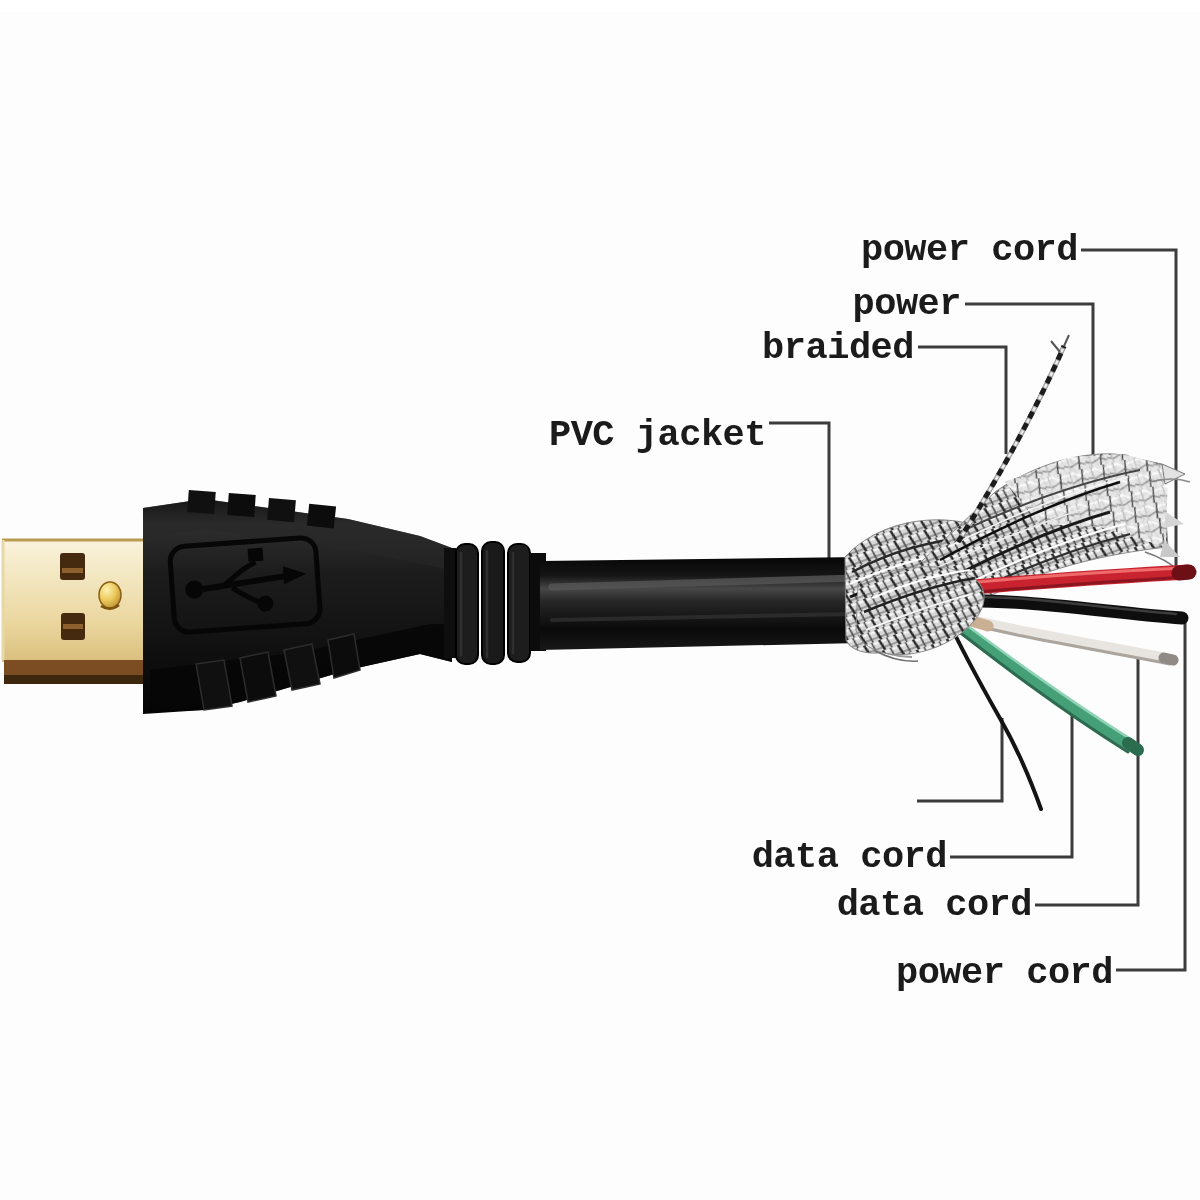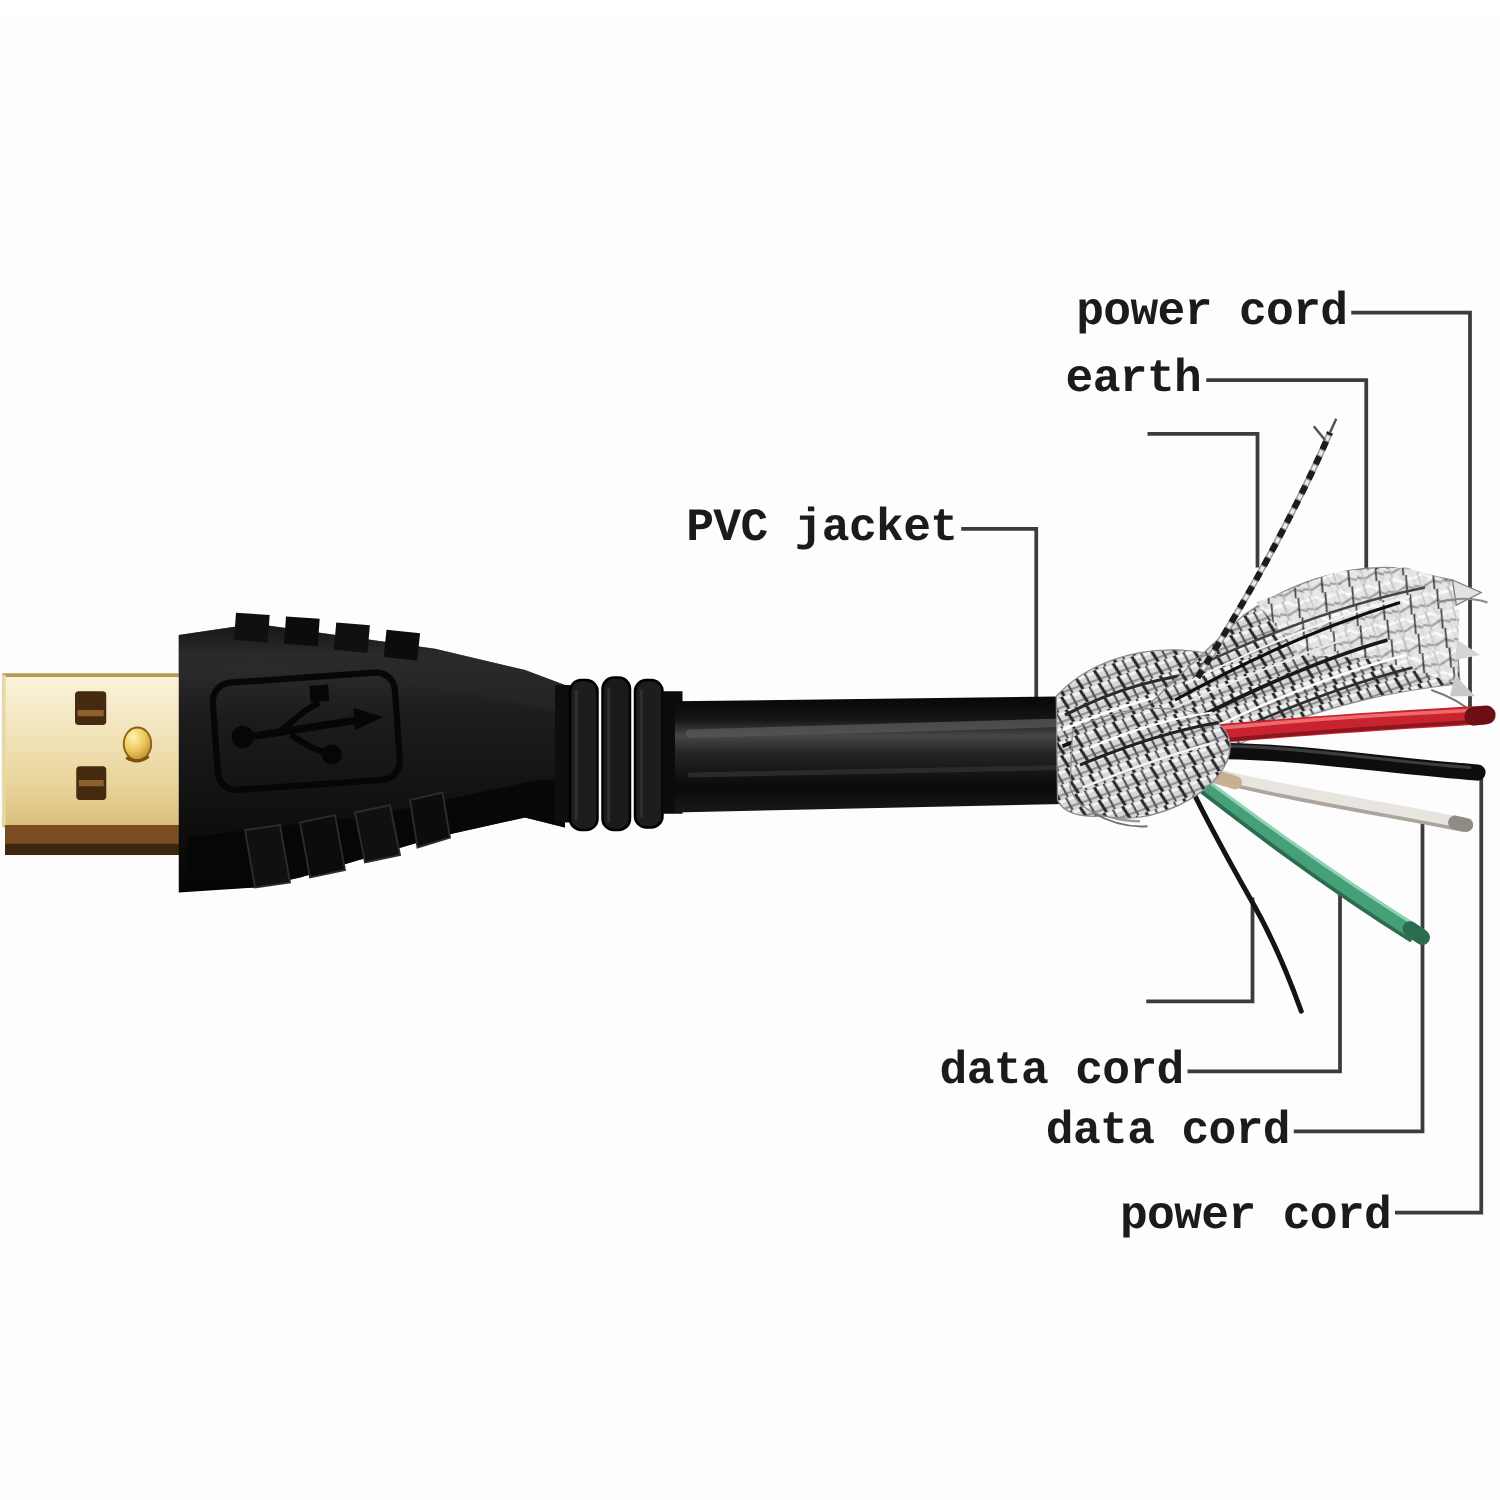--- a/index.html
+++ b/index.html
@@ -198,20 +198,21 @@
 
   <g>
     <path d="M 858,572 C 885,558 915,552 945,556 C 975,560 990,575 982,596 C 972,620 940,638 910,642 C 882,645 862,636 856,618 Z" fill="url(#braidPat)" stroke="#8a8a8a" stroke-width="1"></path>
     <path d="M 864,600 C 900,585 940,572 975,566" stroke="#222222" stroke-width="2.5" fill="none"></path>
     <path d="M 866,618 C 902,604 940,590 972,582" stroke="#f4f4f4" stroke-width="2" fill="none"></path>
     <path d="M 872,586 C 905,572 940,562 970,558" stroke="#ffffff" stroke-width="1.8" fill="none"></path>
   </g>
 </svg>
 
 <div class="label" style="top:215px; right:122px;">power cord</div>
-<div class="label" style="top:269px; right:239px;">earth</div>
-<div class="label" style="top:388px; right:434px;">PVC jacket</div>
+<div class="label" style="top:269px; right:239px;">power</div>
+<div class="label" style="top:313px; right:286px;">braided</div>
+<div class="label" style="top:400px; right:434px;">PVC jacket</div>
 
 <div class="label" style="top:822px; right:253px;">data cord</div>
 <div class="label" style="top:870px; right:168px;">data cord</div>
 <div class="label" style="top:938px; right:87px;">power cord</div>
 
 </div>
 
 </body></html>

